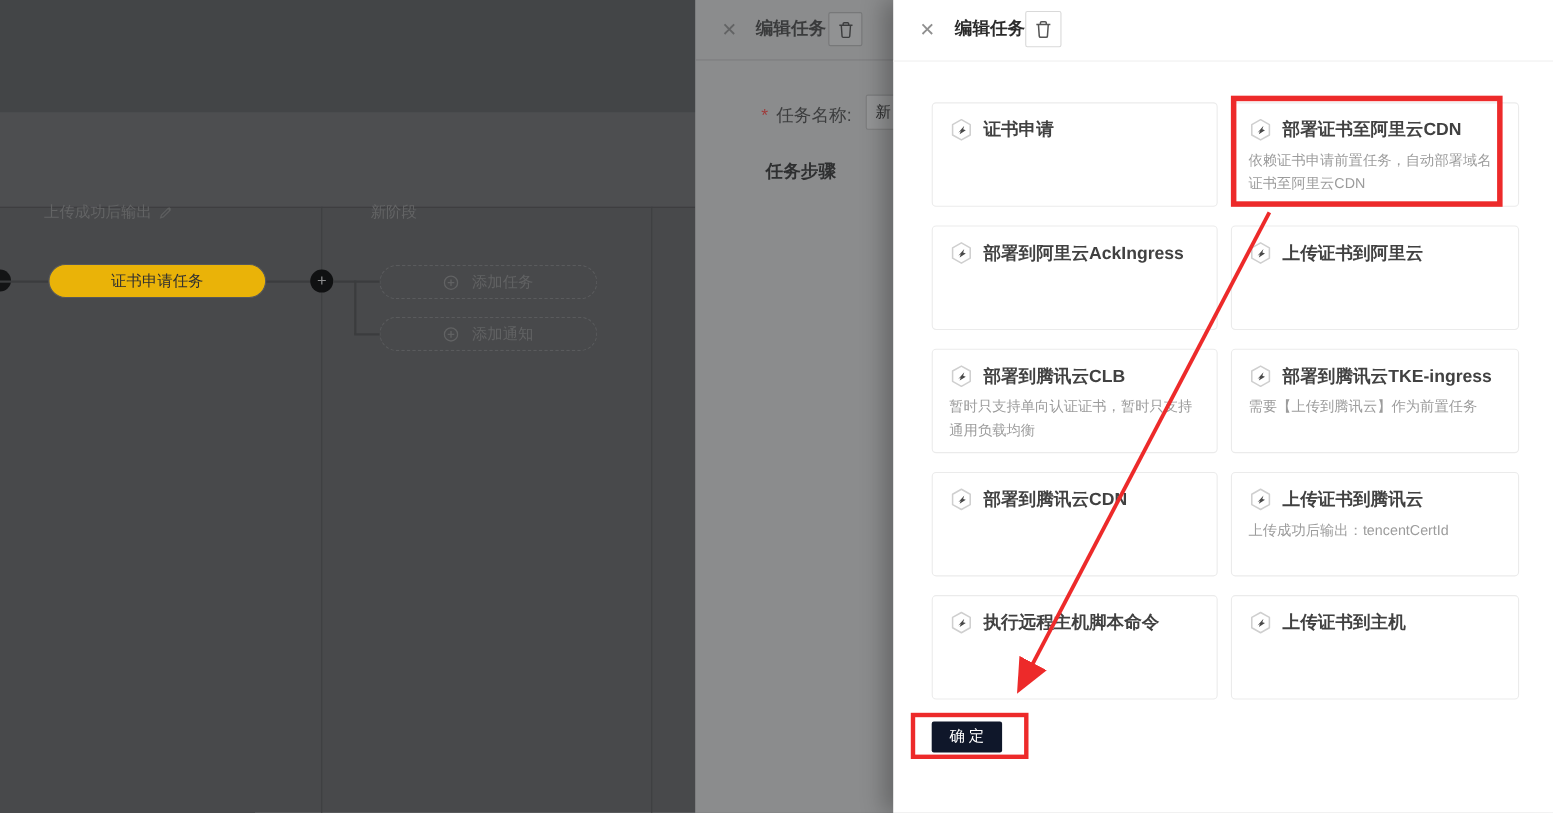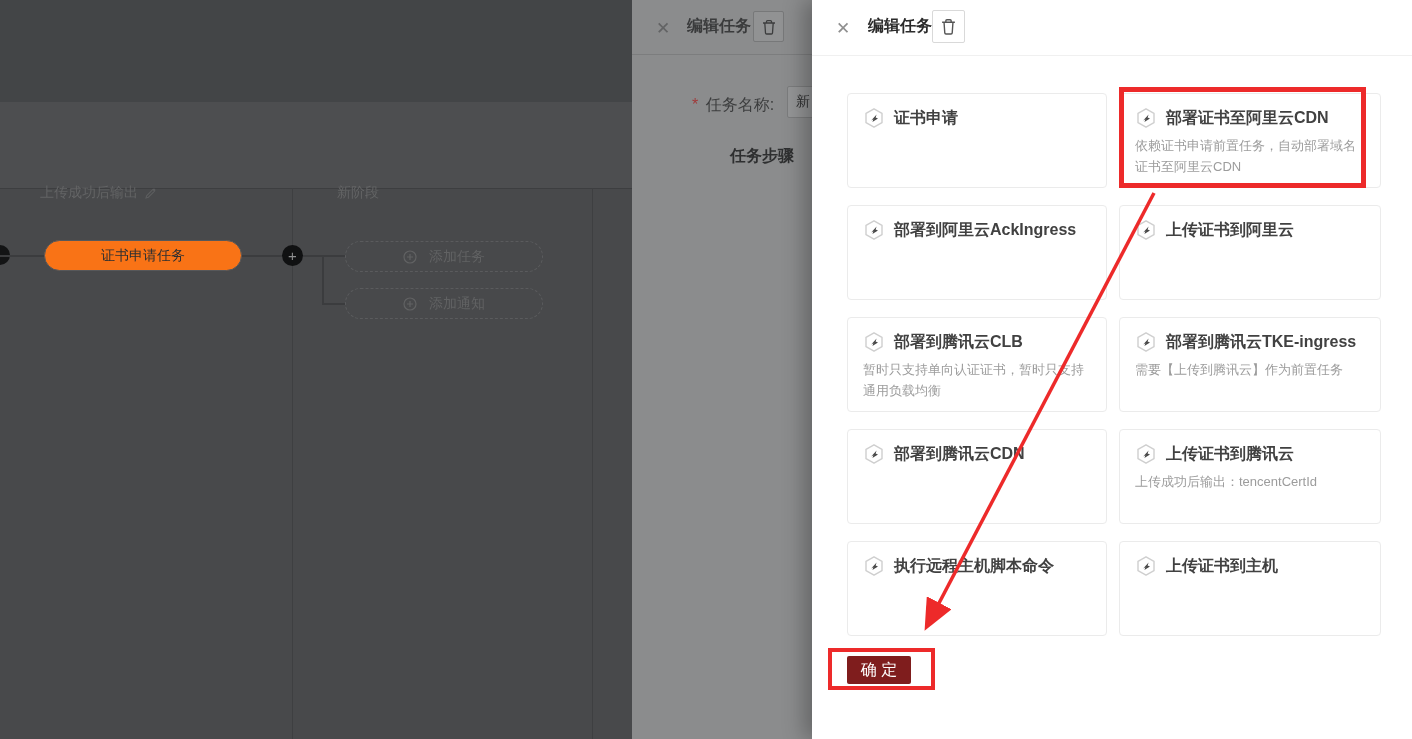--- a/index.html
+++ b/index.html
@@ -9,60 +9,60 @@
 
   
   .bg { position:absolute; inset:0; background:#48494b; }
   .bg-band1 { position:absolute; left:0; top:0; width:100%; height:102px; background:#434547; }
   .bg-band2 { position:absolute; left:0; top:102px; width:100%; height:86px; background:#4d4e50; }
   .bg-hline { position:absolute; left:0; top:188px; width:632px; height:1px; background:#3d3e40; }
   .bg-vline { position:absolute; top:188px; bottom:0; width:1px; background:#3e3f41; }
   .stage-label { position:absolute; font-size:14px; color:#636465; display:flex; align-items:center; gap:6px; }
   .pill { position:absolute; height:31px; border-radius:16px; display:flex; align-items:center; justify-content:center;
     font-size:14px; }
-  .pill-solid { background:#f97316; border:1px solid #57585a; color:#2e2f31; }
+  .pill-solid { background:#eab308; border:1px solid #57585a; color:#2e2f31; }
   .pill-dashed { border:1px dashed #5a5b5d; color:#616263; background:transparent; gap:12px; }
   .conn { position:absolute; background:#3b3c3e; }
   .plus-node { position:absolute; width:21px; height:21px; border-radius:50%; background:#101112; color:#8d8e8f;
     display:flex; align-items:center; justify-content:center; font-size:15px; line-height:1; }
   .start-node { position:absolute; width:20px; height:20px; border-radius:50%; background:#131415; left:-10px; top:245px; }
 
   
   .drawer1 { position:absolute; left:632px; top:0; width:780px; height:739px; background:#8b8c8d; }
   .d1-header { position:absolute; left:0; top:0; width:100%; height:55px; border-bottom:1px solid #7c7d7e;
     display:flex; align-items:center; }
   .d1-close { position:absolute; left:24px; top:18px; font-size:17px; color:#626364; }
   .d1-title { position:absolute; left:55px; top:16px; font-size:16px; font-weight:700; color:#3a3b3c; }
   .d1-trash { position:absolute; left:121px; top:11px; width:31px; height:31px; background:#919293;
     border:1px solid #777879; border-radius:2px; display:flex; align-items:center; justify-content:center; }
   .d1-label-row { position:absolute; left:60px; top:95px; font-size:16px; color:#3c3d3e; }
   .d1-star { color:#a03a3a; margin-right:3px; }
   .d1-input { position:absolute; left:155px; top:86px; width:60px; height:32px; background:#949596;
     border:1px solid #7b7c7d; border-radius:2px; font-size:14px; color:#2f3031; padding:6px 8px; }
-  .d1-steps { position:absolute; left:98px; top:146px; font-size:16px; font-weight:700; color:#2e2f30; }
+  .d1-steps { position:absolute; left:64px; top:146px; font-size:16px; font-weight:700; color:#2e2f30; }
 
   
   .drawer2 { position:absolute; left:812px; top:0; width:600px; height:739px; background:#ffffff;
     box-shadow:-8px 0 20px rgba(0,0,0,0.28); }
   .d2-header { position:absolute; left:0; top:0; width:100%; height:56px; border-bottom:1px solid #f0f0f0; }
   .d2-close { position:absolute; left:24px; top:18px; font-size:17px; color:#8f8f8f; cursor:pointer; }
   .d2-title { position:absolute; left:56px; top:16px; font-size:16px; font-weight:700; color:#2b2b2b; }
   .d2-trash { position:absolute; left:120px; top:10px; width:33px; height:33px; background:#fff;
     border:1px solid #d9d9d9; border-radius:2px; display:flex; align-items:center; justify-content:center; cursor:pointer; }
 
   .card-grid { position:absolute; left:35px; top:93px; display:grid;
     grid-template-columns:260px 262px; column-gap:12px; grid-auto-rows:95px; row-gap:17px; }
   .task-card { background:#fff; border:1px solid #ebebeb; border-radius:4px; padding:13px 15px; cursor:pointer; overflow:hidden; }
   .card-head { display:flex; align-items:center; gap:9px; }
   .card-title { font-size:16px; font-weight:600; color:#414141; white-space:nowrap; }
   .card-desc { margin-top:7px; font-size:13px; color:#9c9c9c; line-height:1.6; }
 
-  .confirm-btn { position:absolute; left:35px; top:656px; width:64px; height:28px; background:#7f1d1d;
-    border:none; border-radius:2px; color:#ffffff; font-size:16px; cursor:pointer;
-    font-family:Liberation Sans, sans-serif; }
+  .confirm-btn { position:absolute; left:35px; top:656px; width:64px; height:28px; background:#0f172a;
+    border:none; border-radius:2px; color:#ffffff; font-size:14px; cursor:pointer;
+    font-family:Liberation Serif, serif; }
 
   
   .anno-box { position:absolute; border-style:solid; border-color:#ed2a2a; pointer-events:none; }
   .anno-box1 { left:1119px; top:87px; width:247px; height:101px; border-width:5px; }
   .anno-box2 { left:828px; top:648px; width:107px; height:42px; border-width:4px; }
   .anno-svg { position:absolute; inset:0; pointer-events:none; }
 </style>
 </head>
 <body>
 

